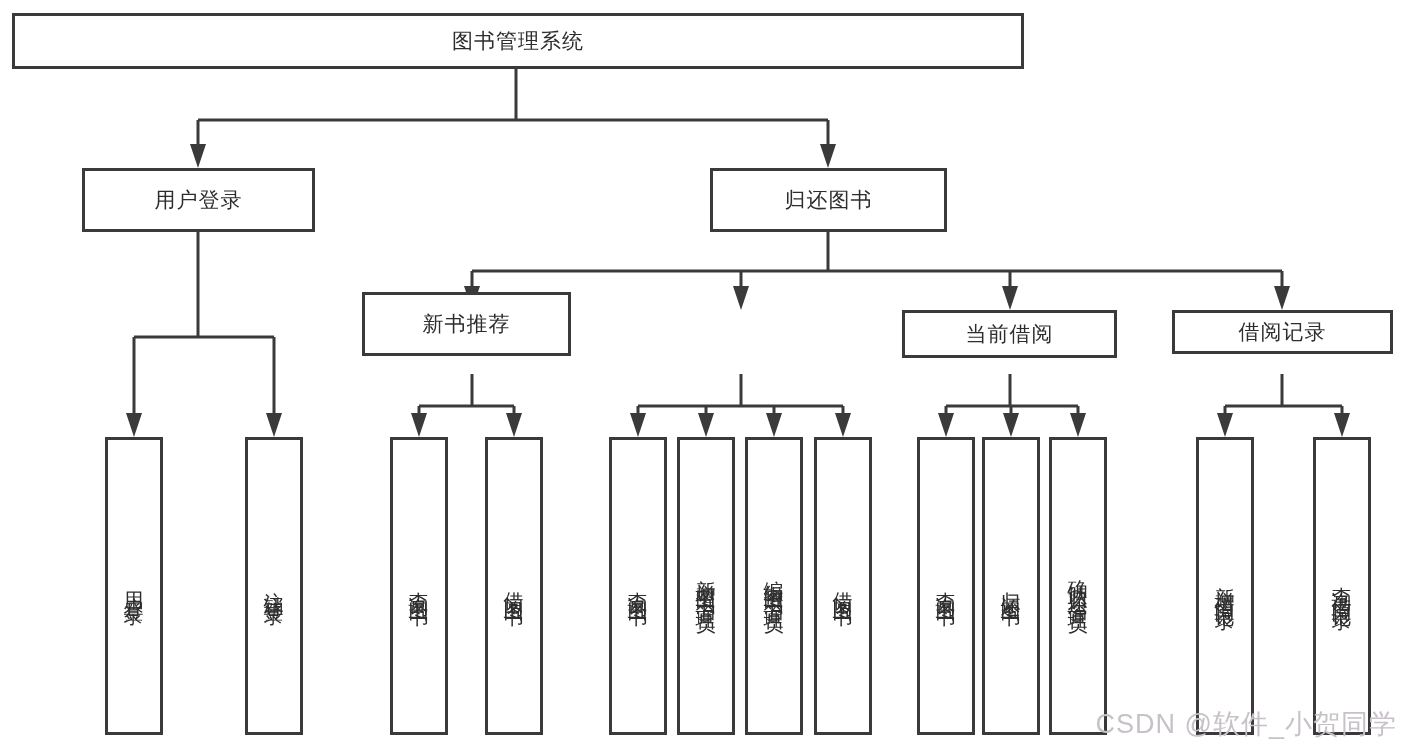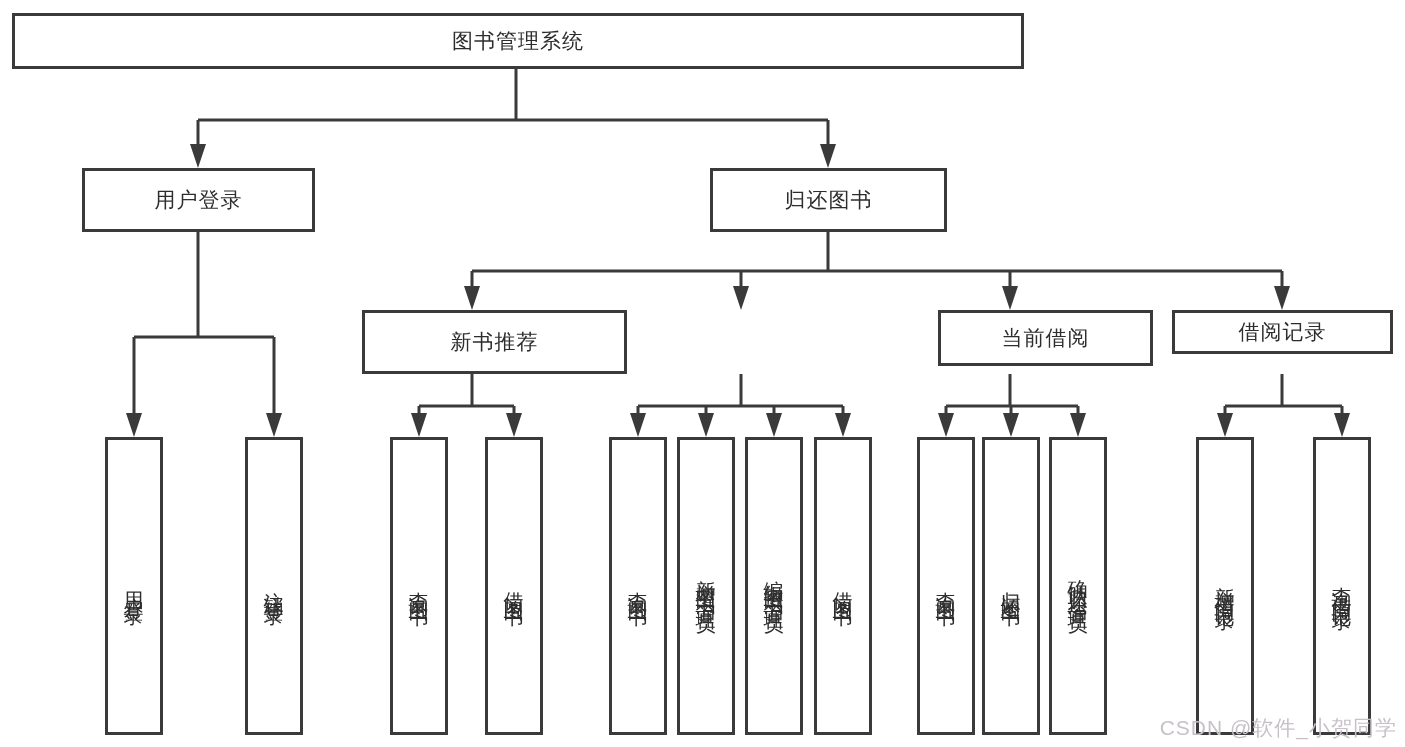--- a/index.html
+++ b/index.html
@@ -26,21 +26,21 @@
   .vbox{
     writing-mode:vertical-rl;
     font-size:20px;
     letter-spacing:5px;
     line-height:1;
     text-align:center;
   }
   .watermark{
     position:absolute;
     right:8px;bottom:5px;
-    font-size:21px;
+    font-size:27px;
     color:#c7c1c8;
     z-index:2;
     letter-spacing:1px;
   }
 </style>
 </head>
 <body>
 
 <div id="stage">
 
@@ -85,22 +85,22 @@
       <polygon points="1217,413 1233,413 1225,437"></polygon>
       <polygon points="1334,413 1350,413 1342,437"></polygon>
     </g>
   </svg>
 
   <div class="node hbox" style="left:12px;top:13px;width:1012px;height:56px;">图书管理系统</div>
 
   <div class="node hbox" style="left:82px;top:168px;width:233px;height:64px;">用户登录</div>
   <div class="node hbox" style="left:710px;top:168px;width:237px;height:64px;">归还图书</div>
 
-  <div class="node hbox" style="left:362px;top:310px;width:265px;height:64px;">新书推荐</div>
-  <div class="node hbox" style="left:938px;top:310px;width:215px;height:56px;">当前借阅</div>
+  <div class="node hbox" style="left:362px;top:292px;width:209px;height:64px;">新书推荐</div>
+  <div class="node hbox" style="left:902px;top:310px;width:215px;height:48px;">当前借阅</div>
   <div class="node hbox" style="left:1172px;top:310px;width:221px;height:44px;">借阅记录</div>
 
   <div class="node vbox" style="left:105px;top:437px;width:58px;height:298px;">用户登录</div>
   <div class="node vbox" style="left:245px;top:437px;width:58px;height:298px;">注销登录</div>
 
   <div class="node vbox" style="left:390px;top:437px;width:58px;height:298px;">查询图书</div>
   <div class="node vbox" style="left:485px;top:437px;width:58px;height:298px;">借阅图书</div>
 
   <div class="node vbox" style="left:609px;top:437px;width:58px;height:298px;">查询图书</div>
   <div class="node vbox" style="left:677px;top:437px;width:58px;height:298px;">新增图书（管理员）</div>

